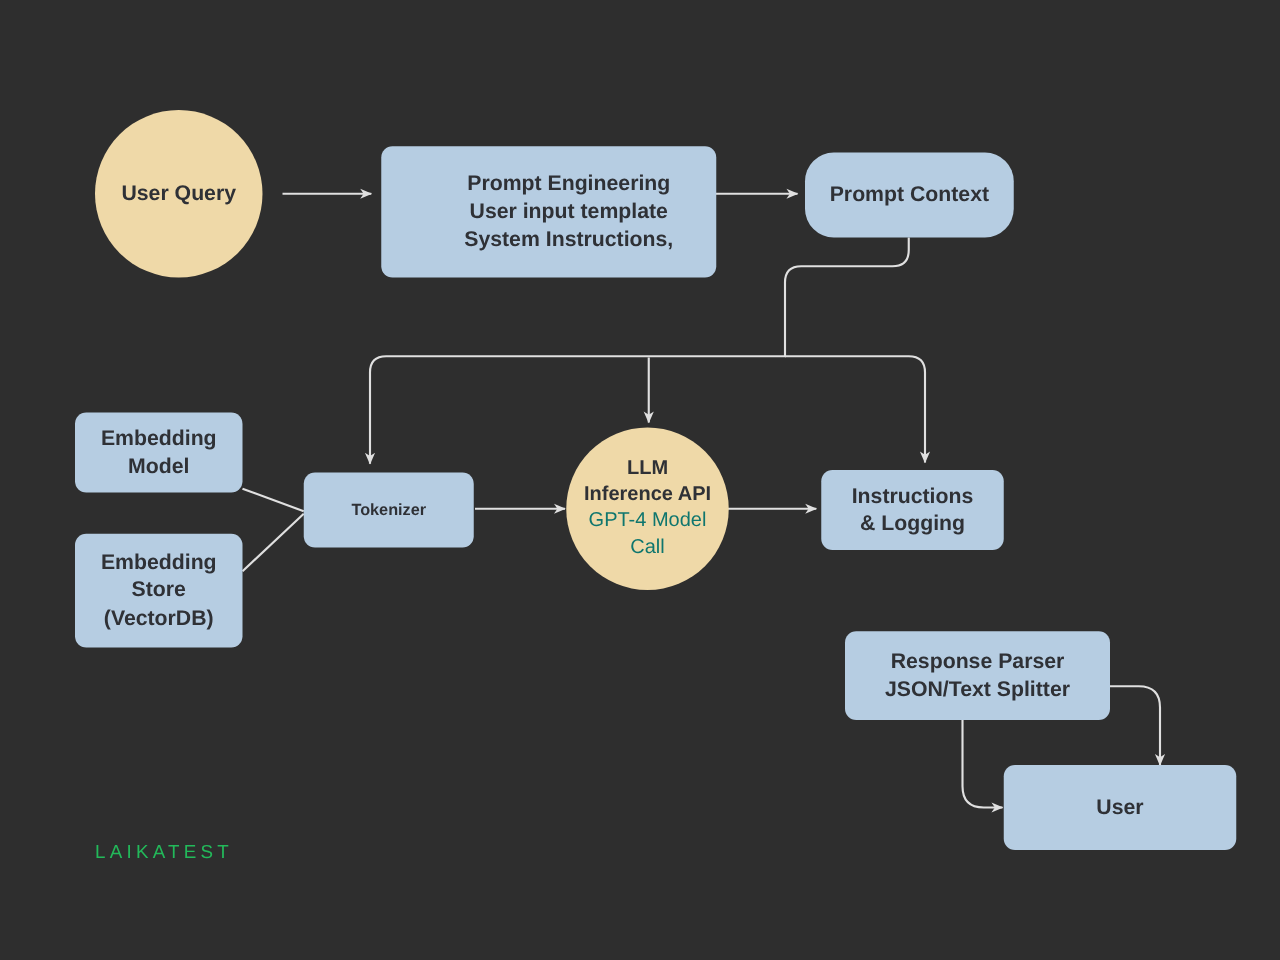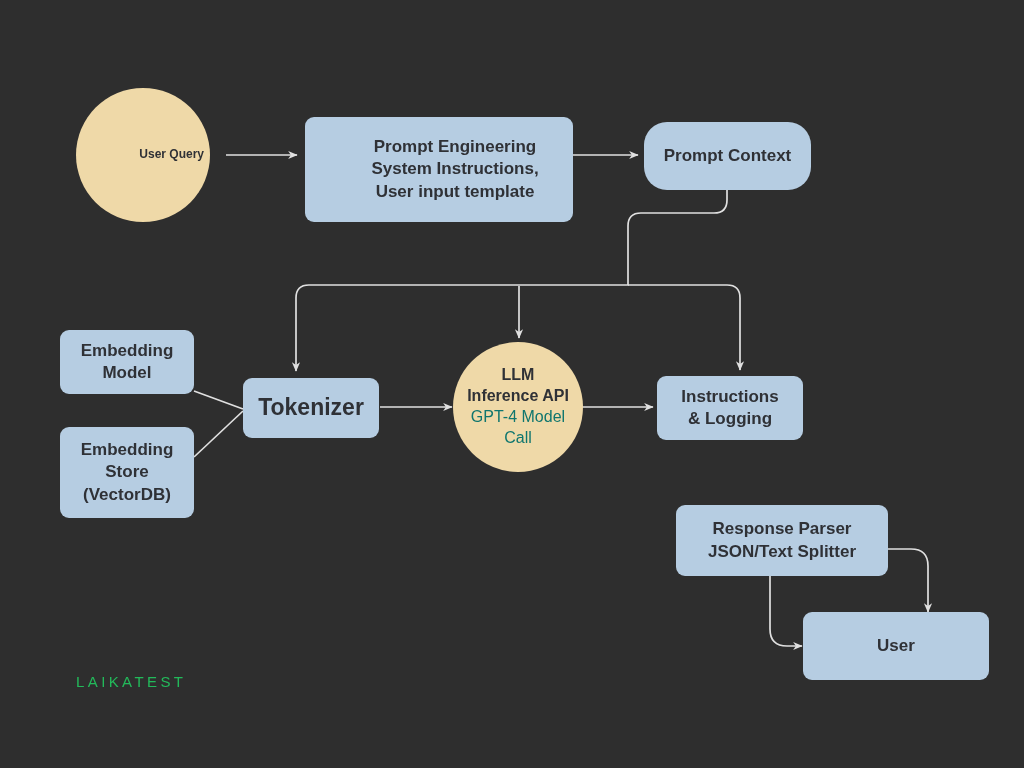--- a/index.html
+++ b/index.html
@@ -99,31 +99,31 @@
       <path d="M770,576 L770,629 Q770,646 787,646 L802,646"></path>
     </g>
     <g fill="none" stroke="#e0e0e0" stroke-width="1.7">
 
       <path d="M194,391 L243,409"></path>
 
       <path d="M194,457 L243,411"></path>
     </g>
   </svg>
 
-  <div class="node circle" style="left:76px; top:88px; width:134px; height:134px; font-size:12px;text-align:right;">
+  <div class="node circle" style="left:76px; top:88px; width:134px; height:134px; font-size:17px;">
     <div class="lines">
       <span class="ln">User Query</span>
     </div>
   </div>
 
   <div class="node box" style="left:305px; top:117px; width:268px; height:105px; font-size:17px;padding-left:32px;">
     <div class="lines">
       <span class="ln">Prompt Engineering</span>
+      <span class="ln">User input template</span>
       <span class="ln">System Instructions,</span>
-      <span class="ln">User input template</span>
     </div>
   </div>
 
   <div class="node box" style="left:644px; top:122px; width:167px; height:68px; font-size:17px;border-radius:23px;">
     <div class="lines">
       <span class="ln">Prompt Context</span>
     </div>
   </div>
 
   <div class="node box" style="left:60px; top:330px; width:134px; height:64px; font-size:17px;">
@@ -134,21 +134,21 @@
   </div>
 
   <div class="node box" style="left:60px; top:427px; width:134px; height:91px; font-size:17px;">
     <div class="lines">
       <span class="ln">Embedding</span>
       <span class="ln">Store</span>
       <span class="ln">(VectorDB)</span>
     </div>
   </div>
 
-  <div class="node box" style="left:243px; top:378px; width:136px; height:60px; font-size:23px;">
+  <div class="node box" style="left:243px; top:378px; width:136px; height:60px; font-size:13px;">
     <div class="lines">
       <span class="ln">Tokenizer</span>
     </div>
   </div>
 
   <div class="node circle" style="left:453px; top:342px; width:130px; height:130px; font-size:16px;justify-content:center;">
     <div class="lines">
       <span class="ln">LLM</span>
       <span class="ln">Inference API</span>
       <span class="ln light">GPT-4 Model</span>

